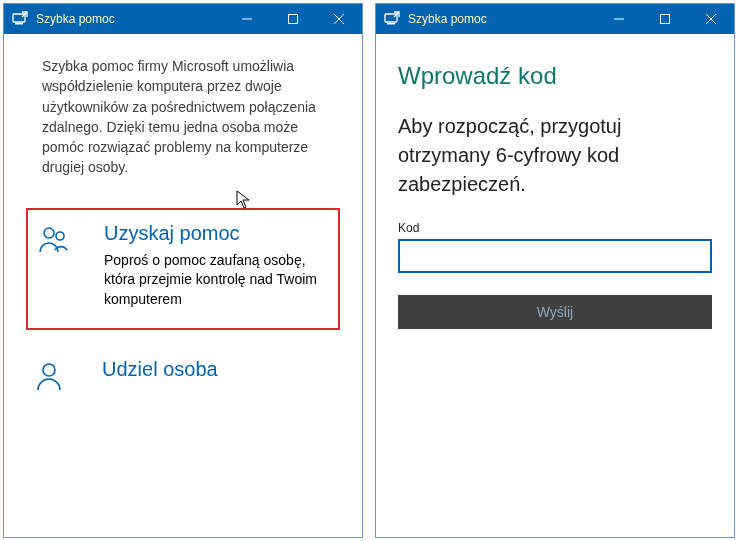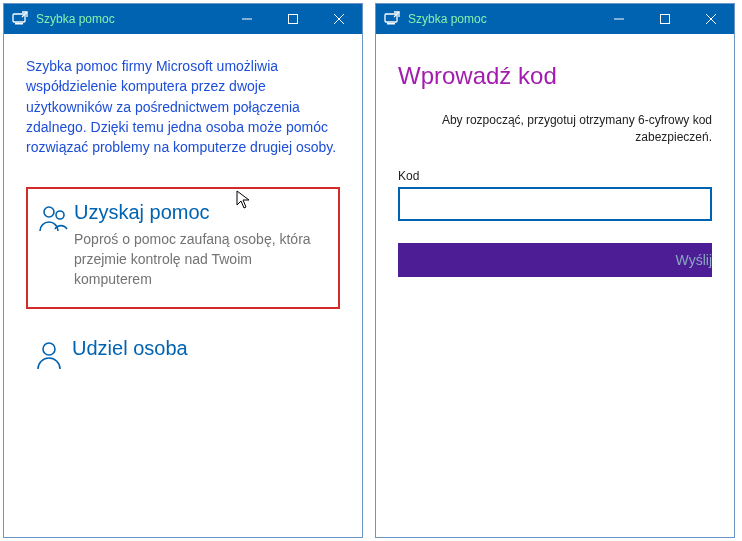--- a/index.html
+++ b/index.html
@@ -18,21 +18,21 @@
       width: 360px;
       height: 535px;
       border: 1px solid #6a95c4;
       background: #fff;
       display: flex;
       flex-direction: column;
     }
     .titlebar {
       height: 30px;
       background: #0063b1;
-      color: #86efac;
+      color: #fef9c3;
       display: flex;
       align-items: center;
       padding-left: 8px;
       font-size: 12px;
     }
     .titlebar .app-icon {
       width: 16px;
       height: 16px;
       margin-right: 8px;
       display: flex;
@@ -48,91 +48,91 @@
       justify-content: center;
       color: #fff;
     }
     .window-body {
       padding: 22px 22px;
       flex: 1;
     }
     .intro-text {
       font-size: 14px;
       line-height: 1.45;
-      color: #1d4ed8;
+      color: #404040;
       margin-bottom: 30px;
+      margin-left: 16px;
     }
     .option {
       display: flex;
       align-items: flex-start;
-      gap: 2px;
+      gap: 32px;
       padding: 12px 8px 18px 8px;
       margin-bottom: 16px;
     }
     .option.highlighted {
       border: 2px solid #d12b2b;
     }
     .option .icon-slot {
       width: 36px;
       flex-shrink: 0;
       color: #0063b1;
       padding-top: 2px;
     }
     .option-title {
       color: #0063b1;
       font-size: 20px;
       font-weight: 400;
       margin-bottom: 6px;
     }
     .option-desc {
       font-size: 14px;
-      color: #737373;
+      color: #000000;
       line-height: 1.4;
     }
     .cursor {
       position: absolute;
       left: 232px;
       top: 186px;
       pointer-events: none;
     }
     .h1 {
       font-size: 24px;
       font-weight: 400;
-      color: #a21caf;
+      color: #0f766e;
       margin: 6px 0 22px 0;
     }
     .lead {
-      font-size: 12px;
+      font-size: 20px;
       line-height: 1.45;
       color: #222;
       margin-bottom: 22px;
-      text-align: right;
     }
     .label {
       font-size: 12px;
       margin-bottom: 4px;
       color: #222;
     }
     .code-input {
       width: 100%;
       height: 34px;
       border: 2px solid #0063b1;
       padding: 0 6px;
       font-size: 14px;
       outline: none;
       margin-bottom: 22px;
     }
     .send-btn {
       width: 100%;
       height: 34px;
       border: none;
-      background: #4c1d95;
+      background: #404040;
       color: #8aa8bf;
       font-size: 14px;
-      text-align: right;
+      text-align: center;
       line-height: 34px;
     }
     .window { position: relative; }
   </style>
 </head>
 <body>
 
 <div class="window">
   <div class="titlebar">
     <span class="app-icon">

